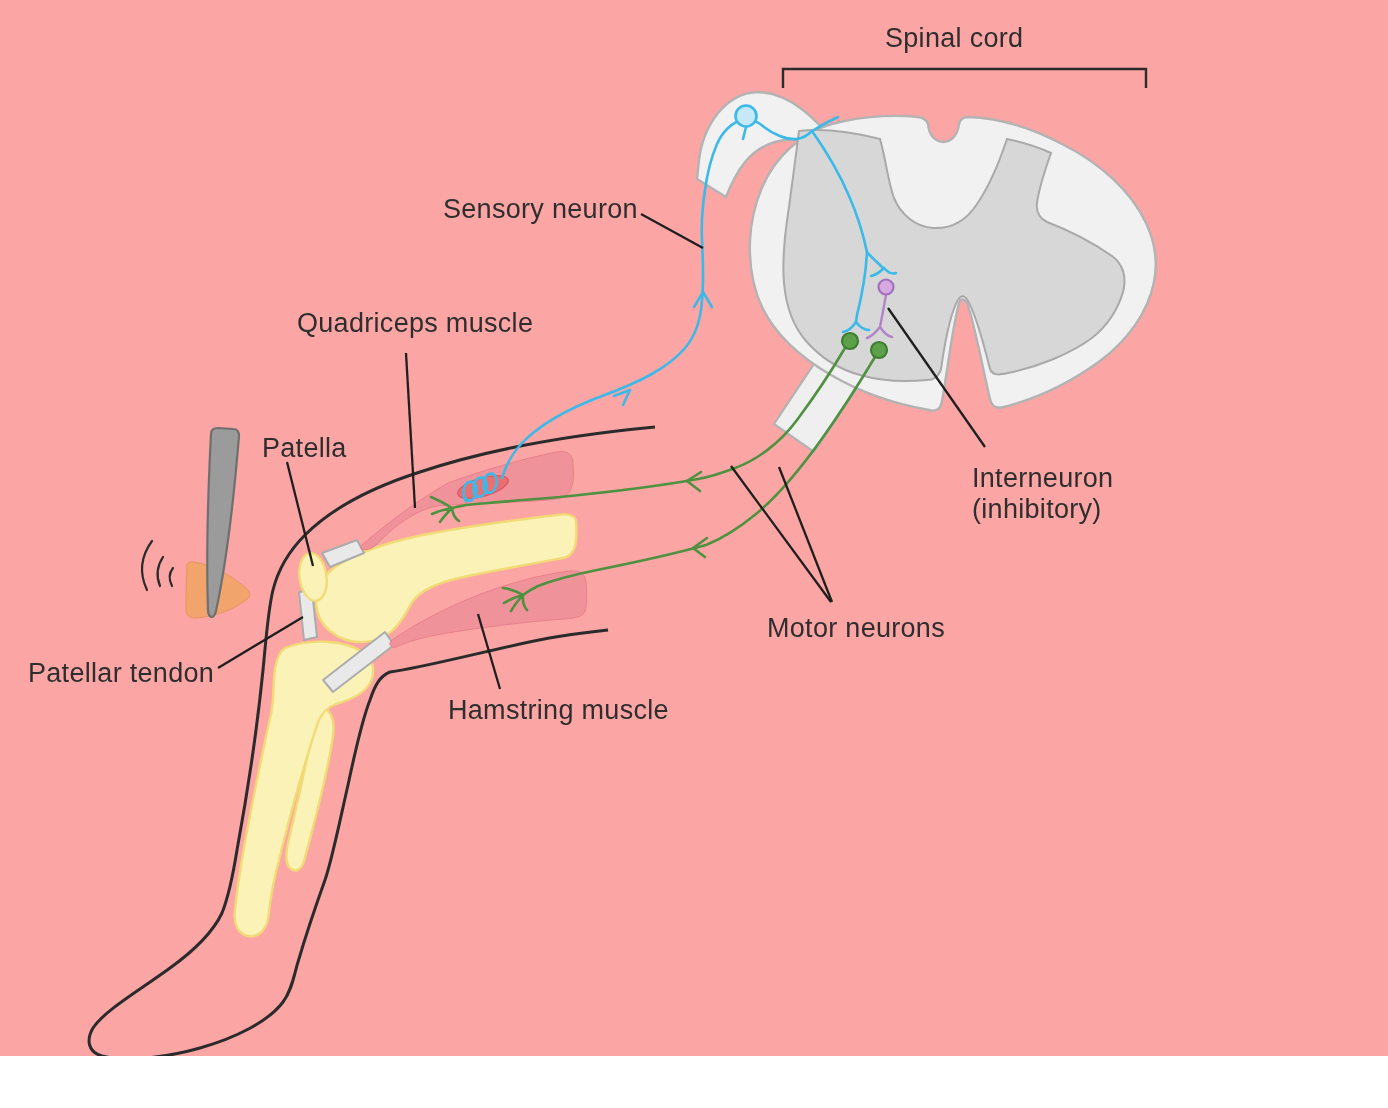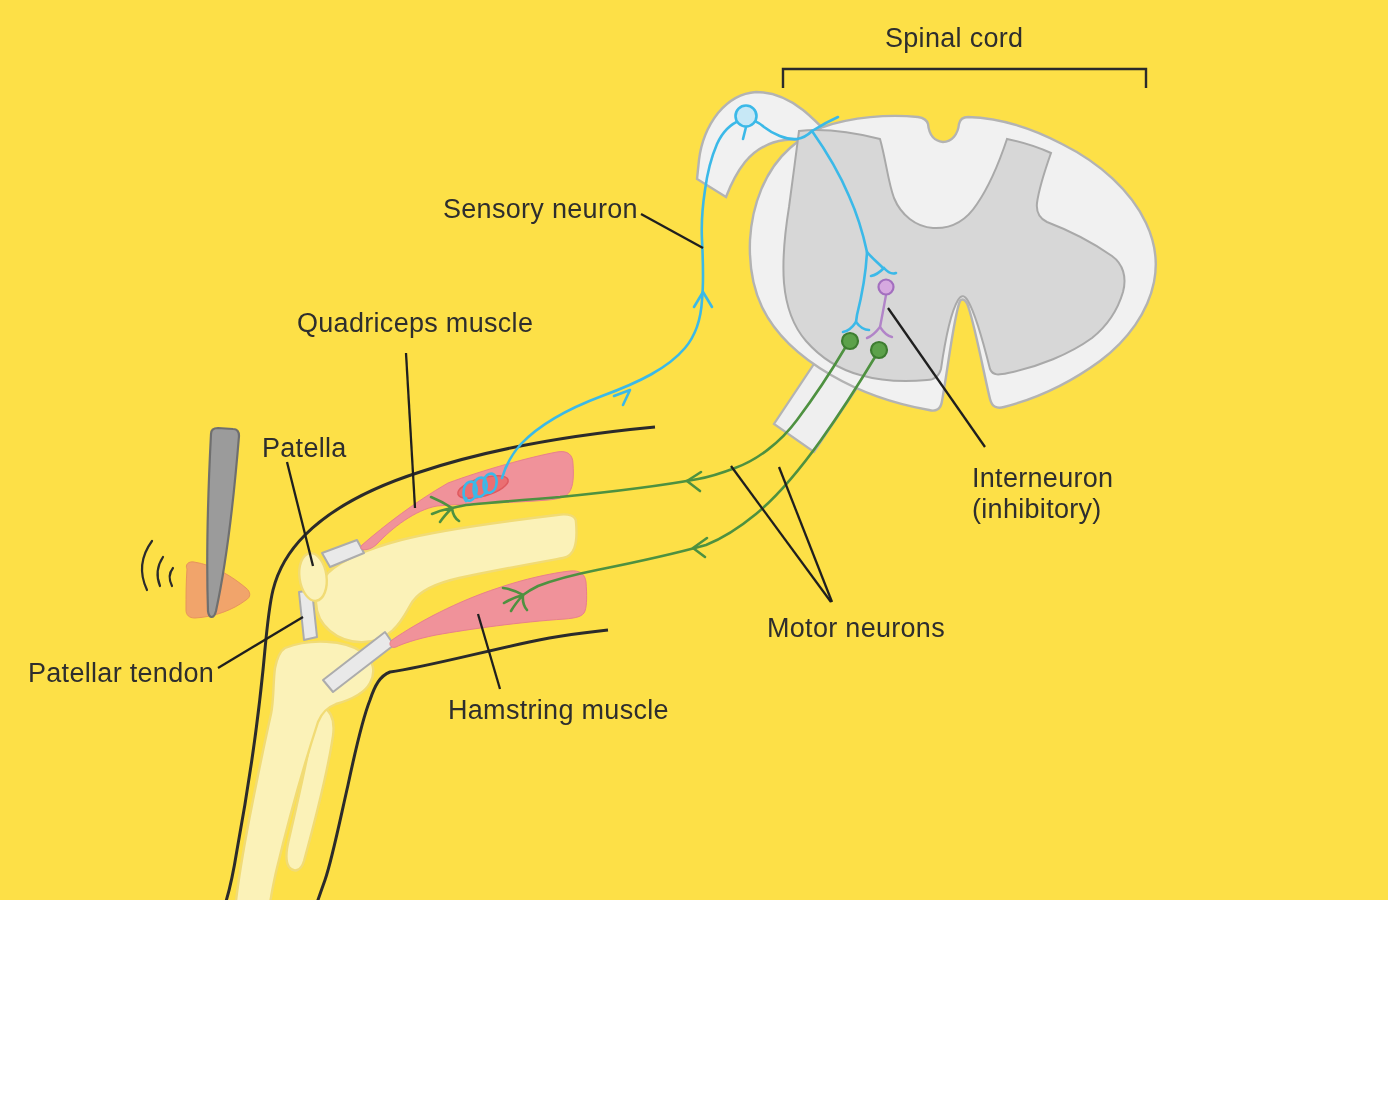--- a/index.html
+++ b/index.html
@@ -1,19 +1,19 @@
 <!DOCTYPE html>
 <html><head>
 <meta charset="utf-8">
 <style>
   html,body{margin:0;padding:0;background:#ffffff;}
   .stage{
     position:relative;
-    width:1388px;height:900px;
-    background:#fde047;
+    width:1388px;height:1056px;
+    background:#fca5a5;
     font-family:"Liberation Sans", sans-serif;
     overflow:hidden;
   }
   svg{display:block;}
   text{
     font-family:"Liberation Sans", sans-serif;
     font-size:27px;
     fill:#2E2E2E;
     letter-spacing:0.3px;
   }

